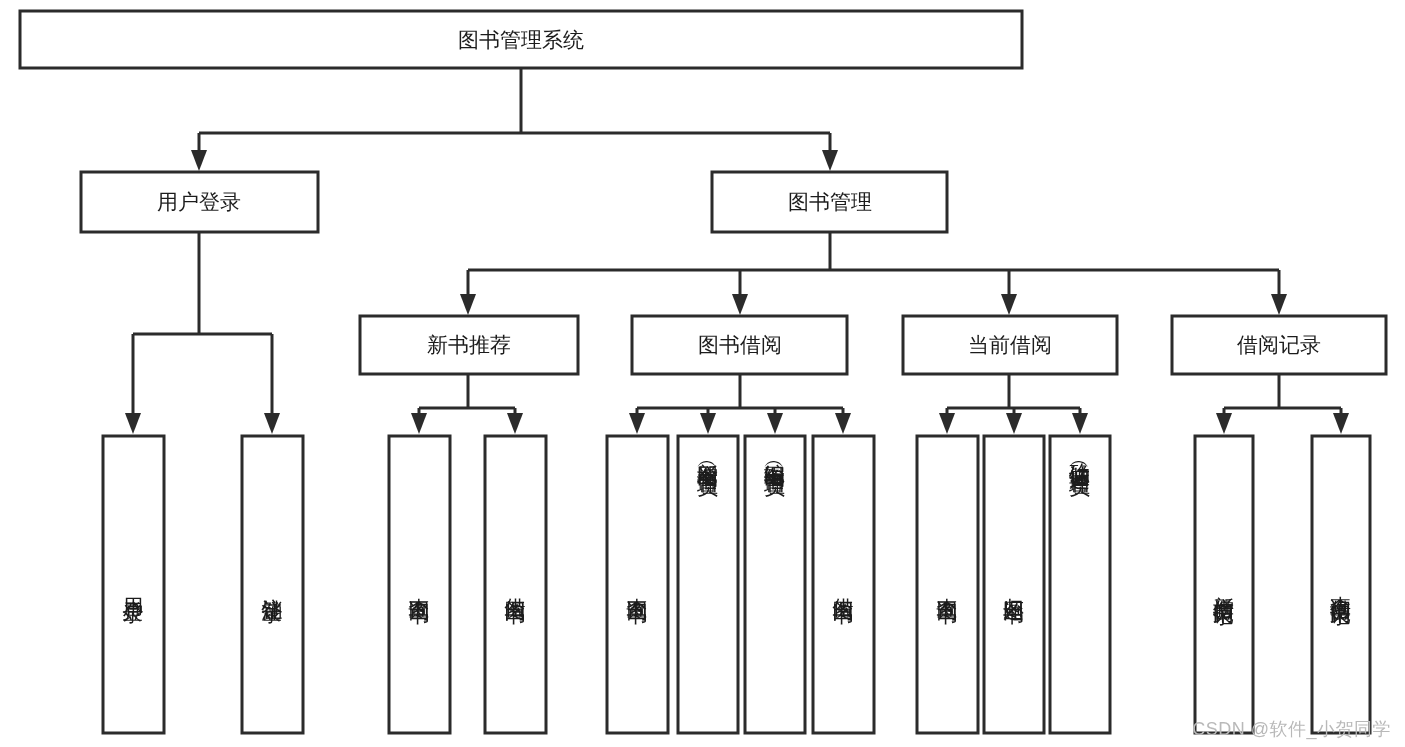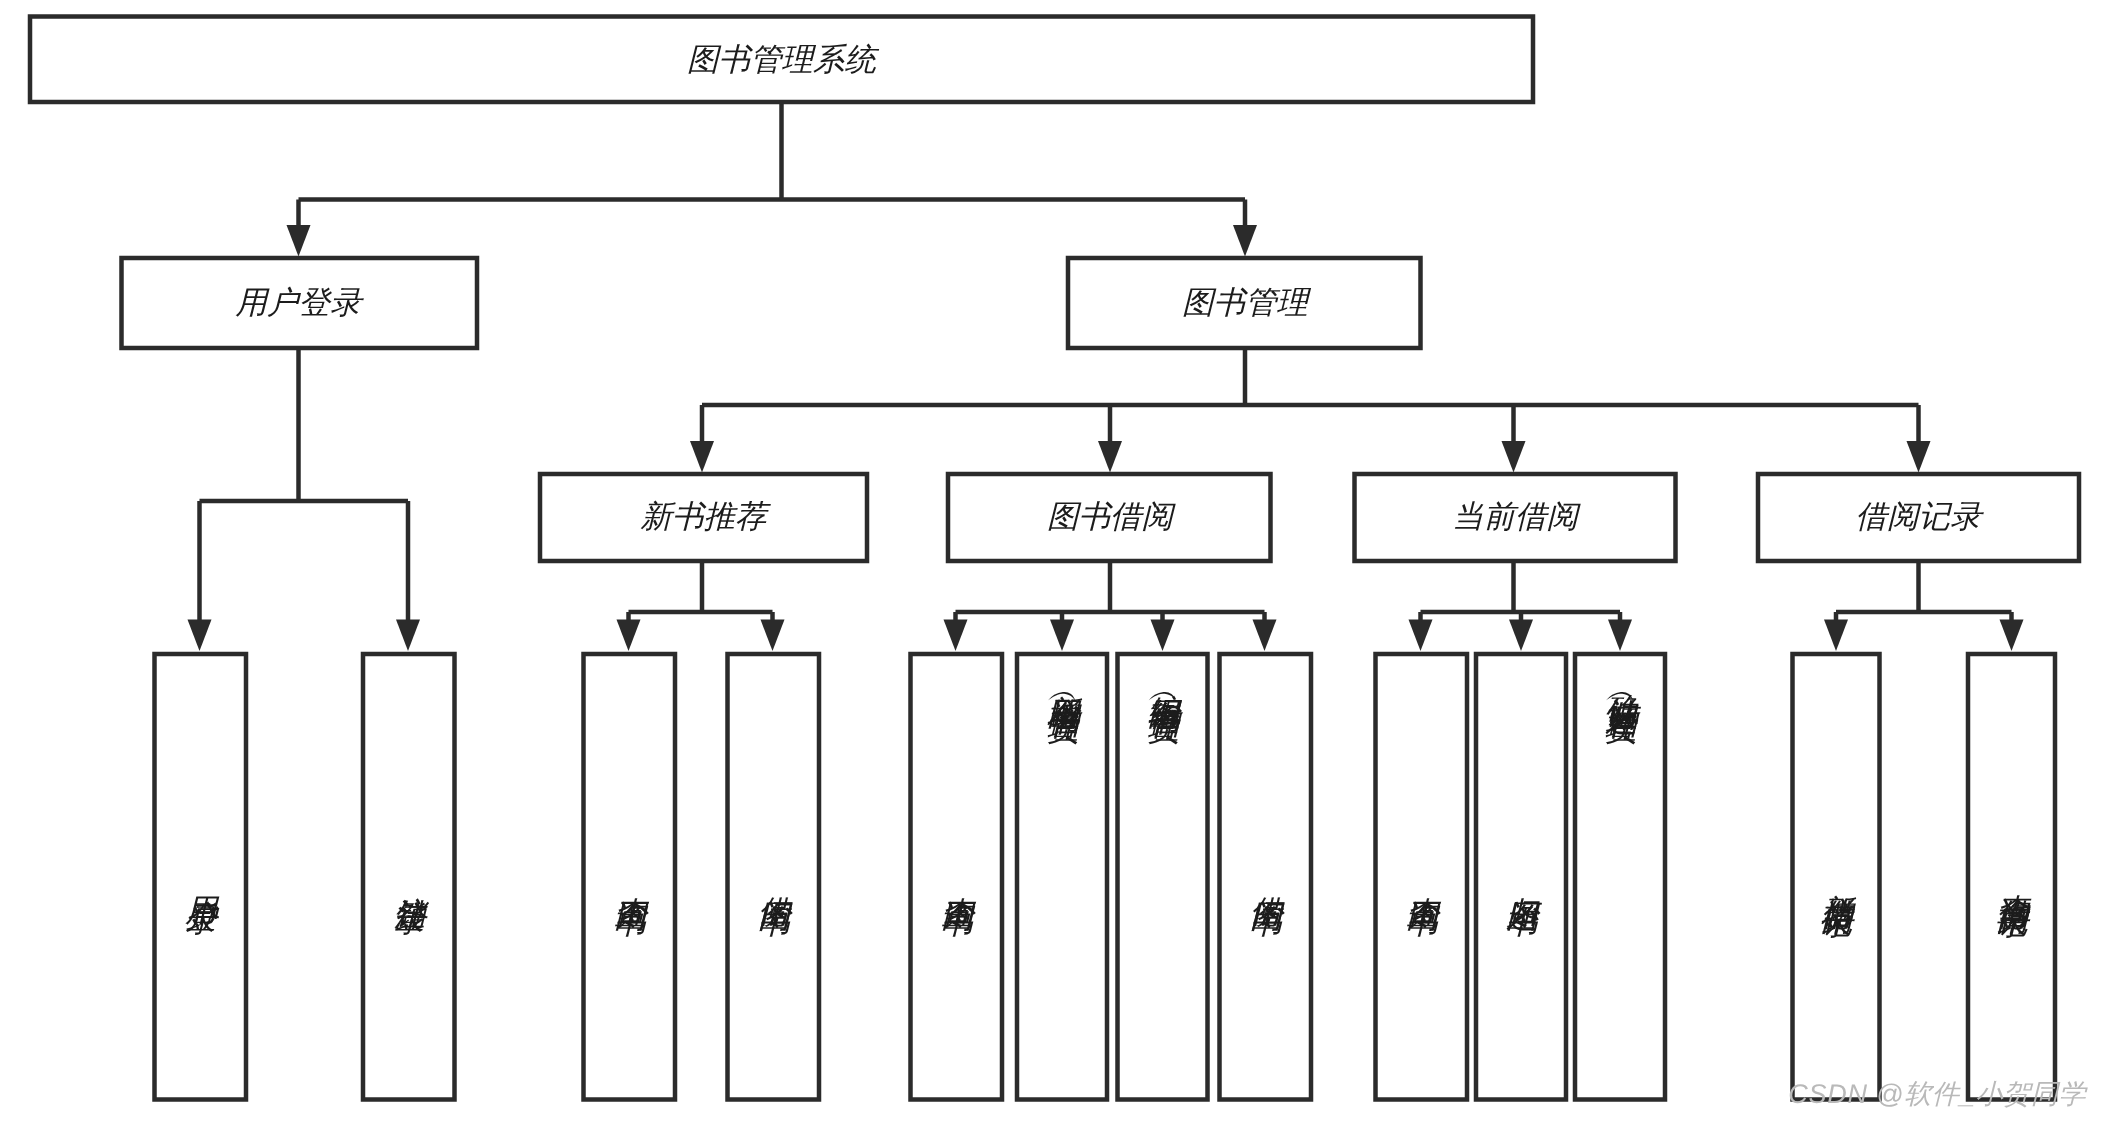--- a/index.html
+++ b/index.html
@@ -12,21 +12,20 @@
     width: 1405px;
     height: 747px;
     font-family: "Liberation Sans", "DejaVu Sans", sans-serif;
     overflow: hidden;
   }
   #diagram-root {
     position: relative;
     width: 1405px;
     height: 747px;
     background: #ffffff;
-    font-style: italic;
   }
   svg#flowchart {
     position: absolute;
     left: 0;
     top: 0;
     width: 1405px;
     height: 747px;
     display: block;
   }
   .node-rect {

